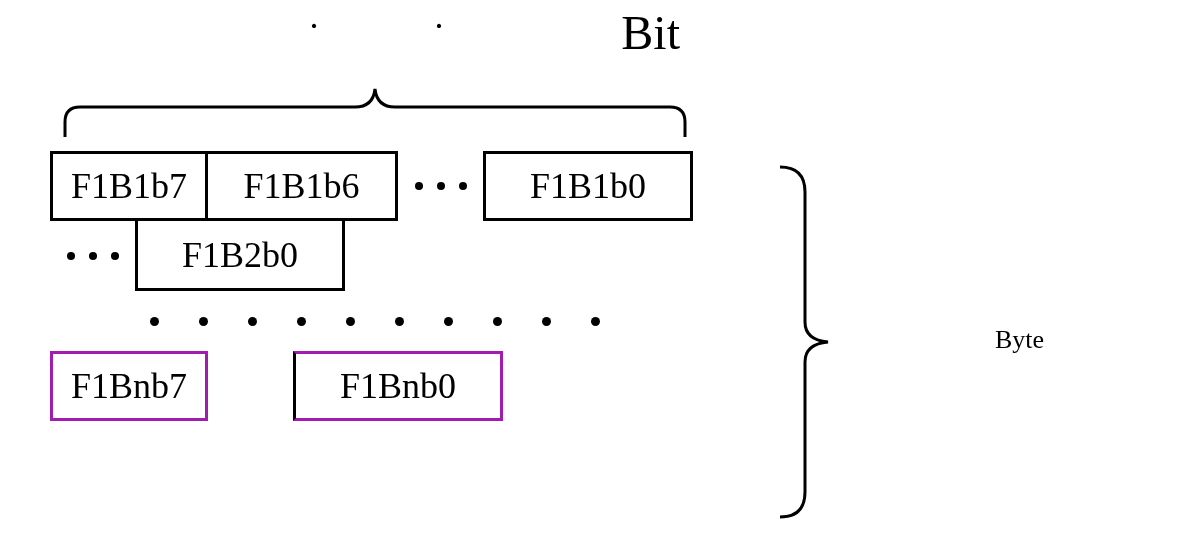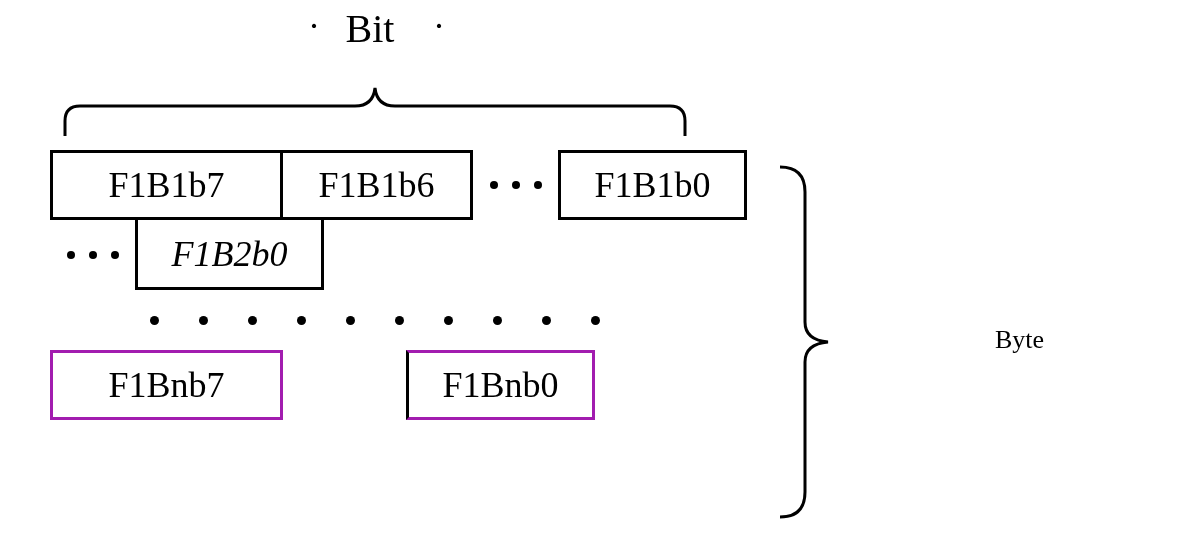--- a/index.html
+++ b/index.html
@@ -13,25 +13,25 @@
       width: 1192px;
       height: 555px;
       position: relative;
     }
     .container {
       position: absolute;
       left: 50px;
       top: 5px;
     }
     .bit-label {
-      font-size: 40px;
-      text-align: center;
+      font-size: 48px;
+      text-align: right;
       width: 620px;
       margin-left: 10px;
-      margin-bottom: 14px;
+      margin-bottom: 7px;
     }
     .top-brace {
       width: 640px;
       height: 75px;
       margin-left: 5px;
     }
     .table-area {
       margin-top: 5px;
     }
     .row {
@@ -40,27 +40,27 @@
     }
     .cell {
       border: 3px solid black;
       display: flex;
       align-items: center;
       justify-content: center;
       font-size: 36px;
       background: white;
     }
     .cell-w1 {
-      width: 233px;
+      width: 158px;
     }
     .cell-w2 {
       width: 190px;
     }
     .cell-w3 {
-      width: 189px;
+      width: 210px;
     }
     .row + .row .cell {
       border-top: none;
     }
     .cell + .cell {
       border-left: none;
     }
     .cell + .gap {
       margin-left: 0;
     }
@@ -97,21 +97,20 @@
       border-radius: 50%;
     }
     .last-row .cell {
       border: 3px solid #a21caf;
     }
     .last-row .cell + .cell {
       border-left: none;
     }
     .last-row .cell-w3 {
       border-left: 3px solid black !important;
-      margin-left: 38px;
     }
     .byte-brace {
       position: absolute;
       left: 720px;
       top: 157px;
       height: 360px;
       width: 100px;
     }
     .byte-label {
       position: absolute;
@@ -173,21 +172,21 @@
       <div class="cell cell-w3" style="border-left:3px solid black;">F1B1b0</div>
     </div>
     <div class="row">
       <div class="gap">
         <div class="h-dots">
             <span></span>
             <span></span>
             <span></span>
           </div>
       </div>
-      <div class="cell cell-w3" style="border-top:none;border-left:3px solid black;font-style:italic;">F1B2b0</div>
+      <div class="cell cell-w3" style="border-top:none;border-left:3px solid black;">F1B2b0</div>
     </div>
     <div class="v-dots-row">
       <span></span>
         <span></span>
         <span></span>
         <span></span>
         <span></span>
         <span></span>
         <span></span>
         <span></span>

